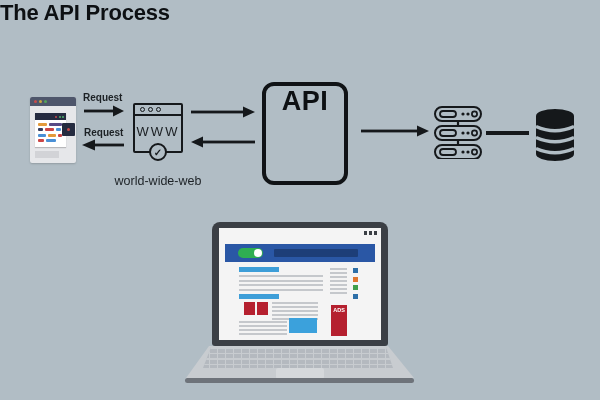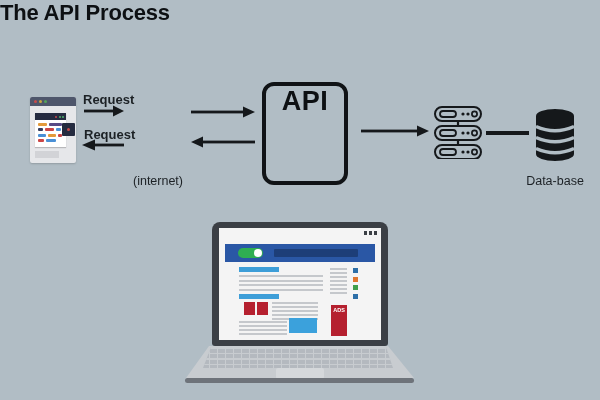--- a/index.html
+++ b/index.html
@@ -29,21 +29,21 @@
   .cardhead{height:7px;background:#252b40;display:flex;align-items:center;justify-content:flex-end;
             gap:1.5px;padding-right:2px;}
   .dot2{width:2px;height:2px;border-radius:50%;}
   .cardrows{padding:2.5px 3px;display:flex;flex-direction:column;gap:2.5px;}
   .crow{display:flex;gap:2px;}
   .cbar{height:3px;border-radius:1px;}
   .sidebox{position:absolute;left:32px;top:26px;width:13px;height:13px;background:#252b40;border-radius:1px;}
   .sidebox i{position:absolute;left:5px;top:5px;width:3px;height:3px;border-radius:50%;background:#c84b4b;}
   .appfoot{position:absolute;left:5px;bottom:5px;width:24px;height:7px;background:#d2d3d7;}
 
-  .flowlabel{font-size:13px;font-weight:bold;color:var(--label);}
+  .flowlabel{font-size:10px;font-weight:bold;color:var(--label);}
   .nodelabel{font-size:12.5px;color:var(--label);text-align:center;line-height:16px;}
 
   
   .wwwbox{left:133px;top:103px;width:50px;height:50px;border:2px solid var(--ink);border-radius:2px;}
   .wwwtop{height:11px;border-bottom:2px solid var(--ink);display:flex;align-items:center;gap:3px;padding-left:5px;}
   .oc{width:5px;height:5px;border:1.4px solid var(--ink);border-radius:50%;}
   .wwwtext{text-align:center;margin-top:8px;font-size:13px;letter-spacing:2px;color:#1a1e22;}
   .wwwcheck{position:absolute;left:50%;top:38px;transform:translateX(-50%);width:18px;height:18px;
             border:2px solid var(--ink);border-radius:50%;background:var(--background);
             display:flex;align-items:center;justify-content:center;font-size:10px;font-weight:bold;}
@@ -136,22 +136,31 @@
   <svg class="abs" style="left:84px;top:105px" width="40" height="12" viewBox="0 0 40 12">
     <rect x="0" y="4.6" width="30" height="2.8" fill="#15181b"></rect>
     <polygon points="29,0.5 40,6 29,11.5" fill="#15181b"></polygon>
   </svg>
   <div class="abs flowlabel" style="left:84px;top:127px">Request</div>
   <svg class="abs" style="left:82px;top:139px" width="42" height="12" viewBox="0 0 42 12">
     <rect x="12" y="4.6" width="30" height="2.8" fill="#15181b"></rect>
     <polygon points="13,0.5 0,6 13,11.5" fill="#15181b"></polygon>
   </svg>
 
+  <div class="abs wwwbox">
+    <div class="wwwtop">
+      <span class="oc"></span>
+      <span class="oc"></span>
+      <span class="oc"></span>
+    </div>
+    <div class="wwwtext">WWW</div>
+    <div class="wwwcheck">✓</div>
+  </div>
   <div class="abs nodelabel" style="left:106px;top:173px;width:104px">
-    <div>(internet)</div>
+    <div>world-wide-web</div>
   </div>
 
   <svg class="abs" style="left:191px;top:106px" width="64" height="12" viewBox="0 0 64 12">
     <rect x="0" y="4.6" width="53" height="2.8" fill="#15181b"></rect>
     <polygon points="52,0.5 64,6 52,11.5" fill="#15181b"></polygon>
   </svg>
   <svg class="abs" style="left:191px;top:136px" width="64" height="12" viewBox="0 0 64 12">
     <rect x="11" y="4.6" width="53" height="2.8" fill="#15181b"></rect>
     <polygon points="12,0.5 0,6 12,11.5" fill="#15181b"></polygon>
   </svg>
@@ -191,21 +200,20 @@
   </svg>
 
   <div class="abs hline" style="left:486px;top:131px;width:43px;height:3.5px"></div>
 
   <svg class="abs" style="left:535px;top:108px" width="40" height="54" viewBox="0 0 40 54">
     <path d="M1,8 A19,7 0 0 1 39,8 L39,46 A19,7 0 0 1 1,46 Z" fill="#15181b"></path>
     <path d="M1,18.5 Q20,27 39,18.5" stroke="#b1bdc5" stroke-width="3.5" fill="none"></path>
     <path d="M1,29.5 Q20,38 39,29.5" stroke="#b1bdc5" stroke-width="3.5" fill="none"></path>
     <path d="M1,40.5 Q20,49 39,40.5" stroke="#b1bdc5" stroke-width="3.5" fill="none"></path>
   </svg>
-  <div class="abs nodelabel" style="left:514px;top:173px;width:82px">Data-base</div>
 
   <div class="abs laptop">
     <div class="bezel"></div>
     <div class="screen">
       <div class="scr-dots">
           <i></i>
           <i></i>
           <i></i>
         </div>
       <div class="bluebar">

